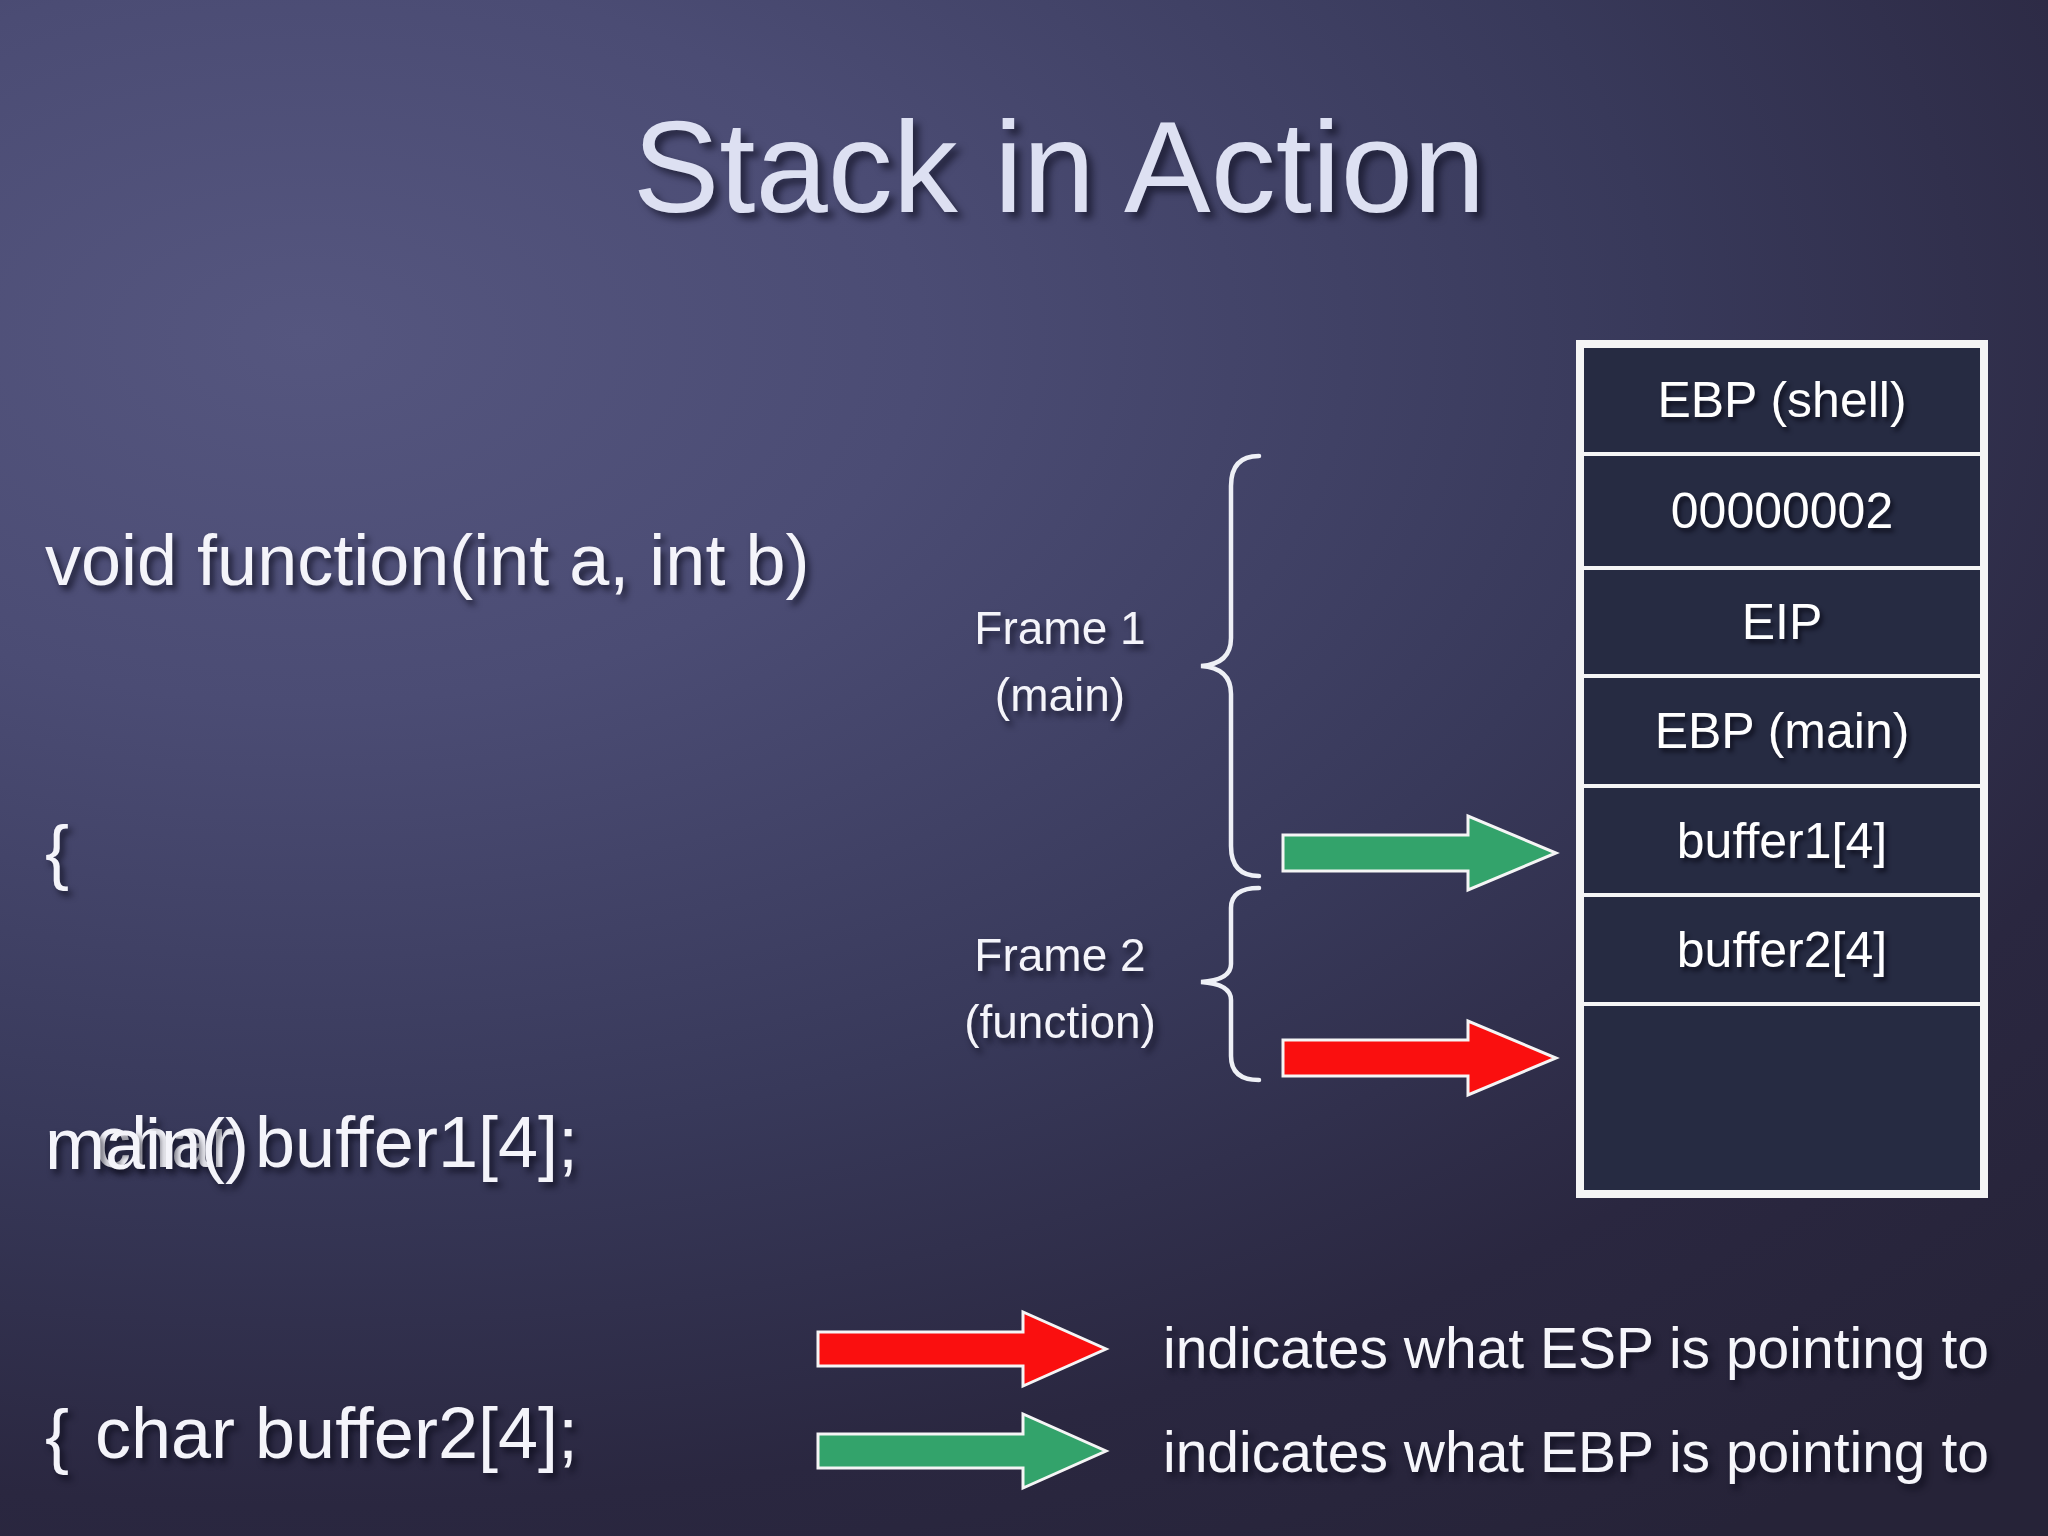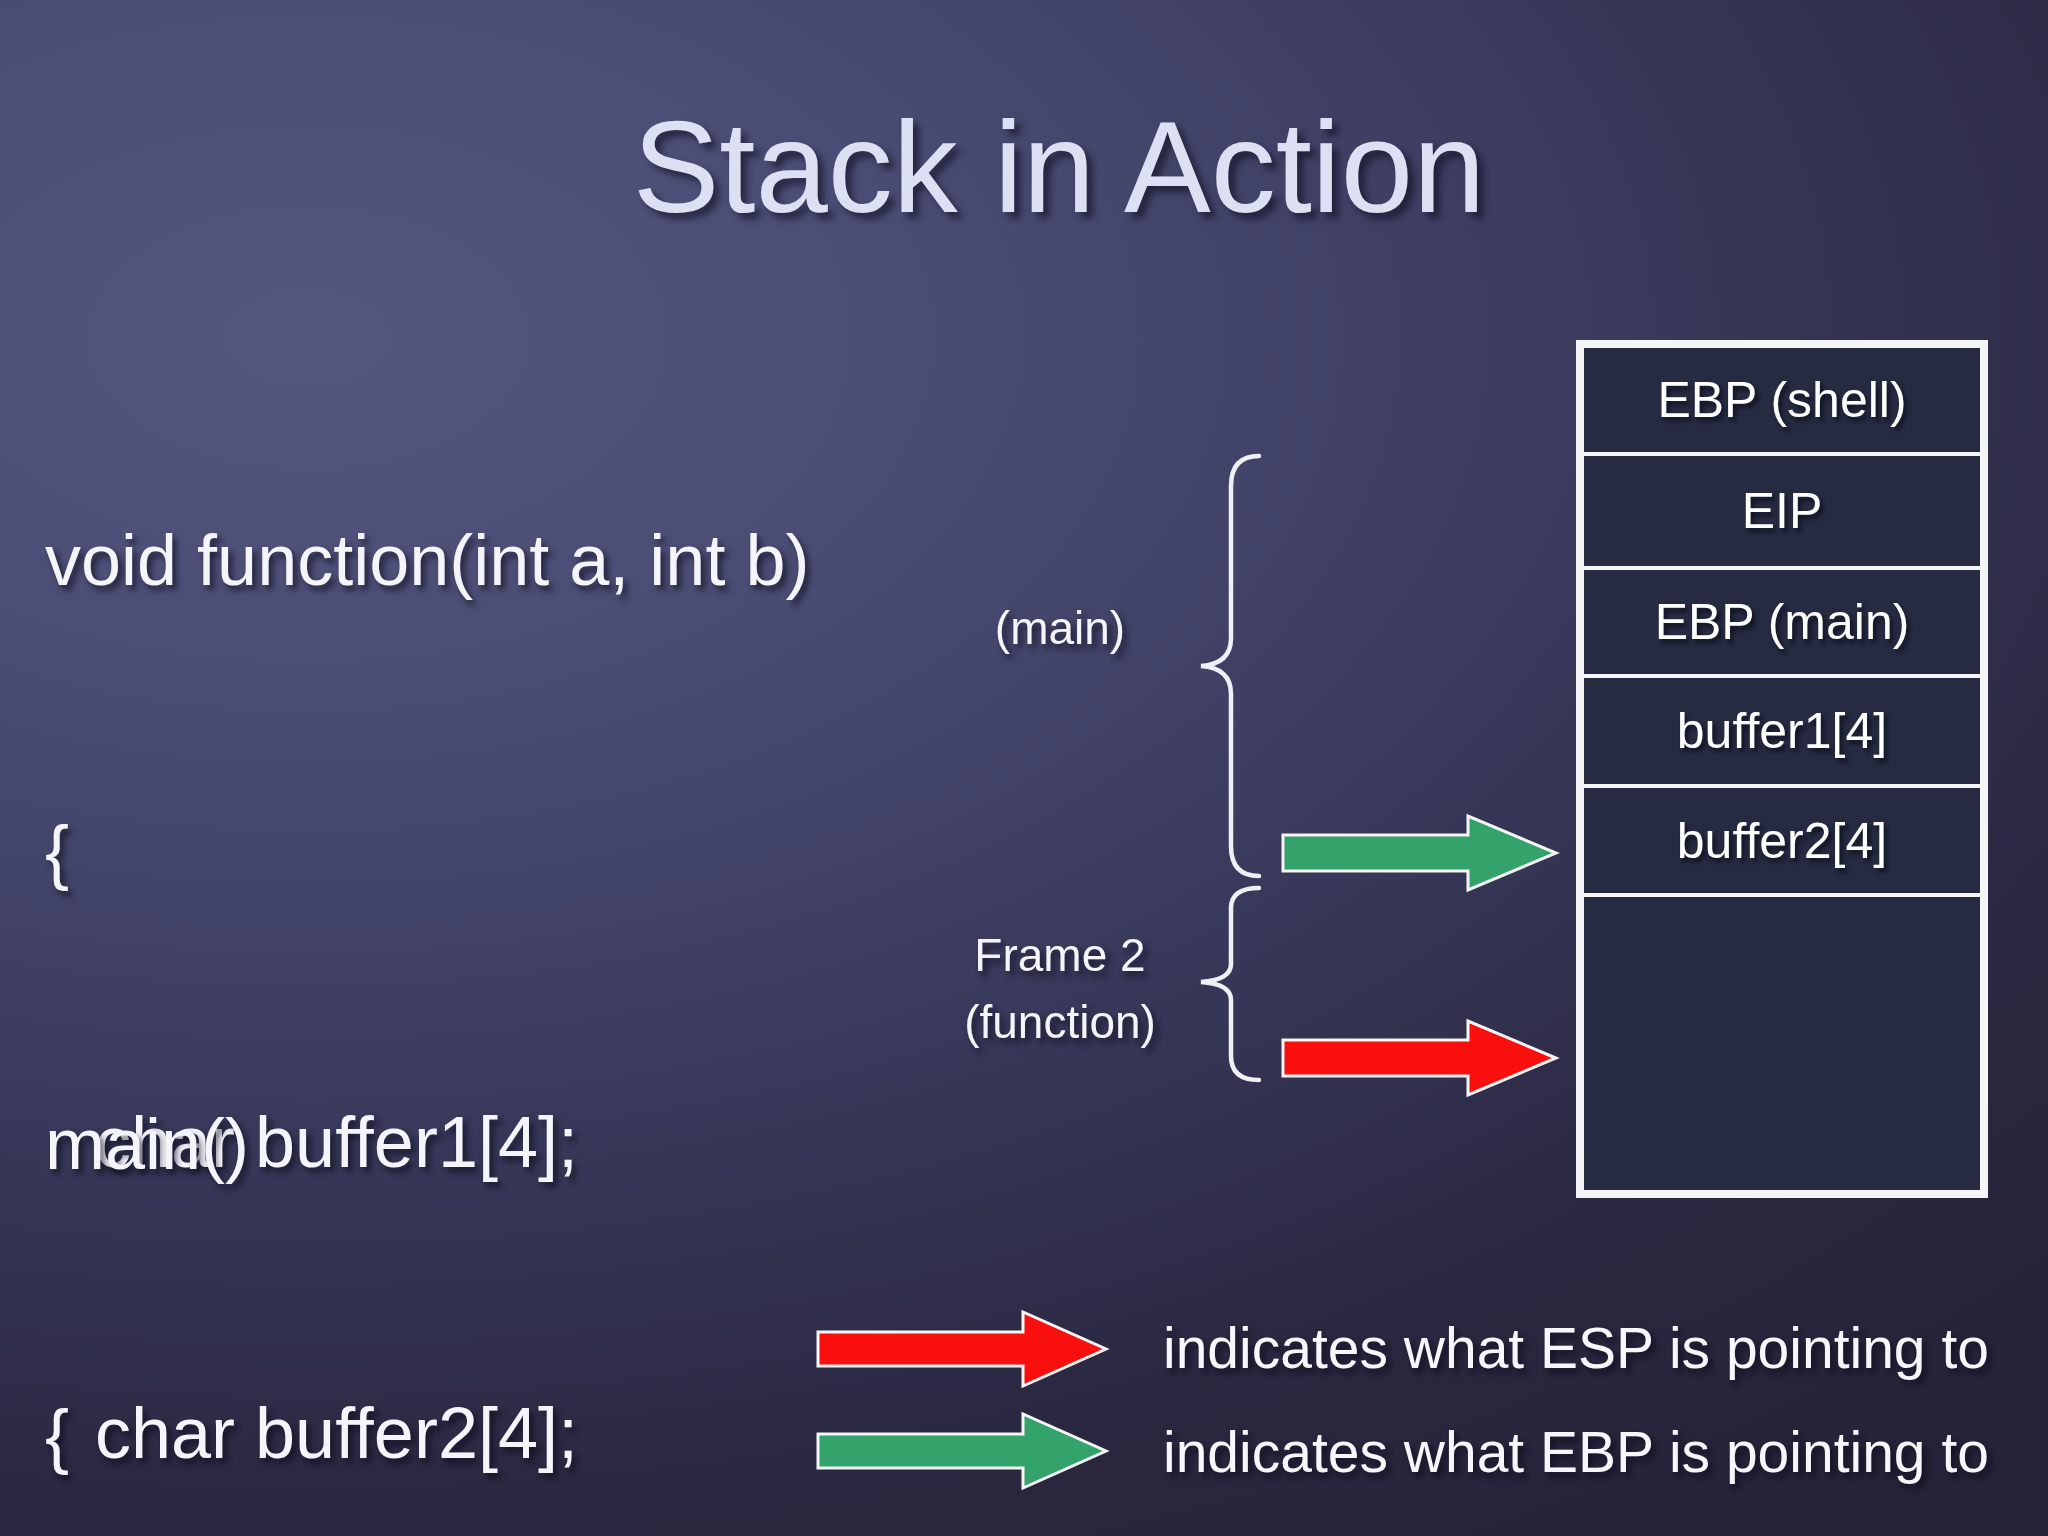--- a/index.html
+++ b/index.html
@@ -74,37 +74,39 @@
   </div>
 
   <div id="code-main" class="code shadowed">
     <div>main()</div>
     <div>{</div>
     
     
   </div>
 
   <div id="frame1-label" class="frame-label shadowed">
+    <div>Frame 1</div>
     <div>(main)</div>
   </div>
   <div id="frame2-label" class="frame-label shadowed">
     <div>Frame 2</div>
     <div>(function)</div>
   </div>
 
   <svg class="brace-svg" style="left:1193px;top:452px;" width="76" height="428" viewBox="0 0 76 428">
     <path d="M 66,4 Q 38,4 38,34 L 38,186 Q 38,212 8,214 Q 38,216 38,242 L 38,394 Q 38,424 66,424" fill="none" stroke="#eef0f6" stroke-width="4.5" stroke-linecap="round"></path>
   </svg>
   <svg class="brace-svg" style="left:1193px;top:884px;" width="76" height="200" viewBox="0 0 76 200">
     <path d="M 66,4 Q 38,4 38,24 L 38,80 Q 38,96 8,98 Q 38,100 38,116 L 38,172 Q 38,196 66,196" fill="none" stroke="#eef0f6" stroke-width="4.5" stroke-linecap="round"></path>
   </svg>
 
   <div id="stack-table">
     <div id="stack-grid">
       <div class="stack-row">EBP (shell)</div>
+      <div class="stack-row">00000002</div>
       <div class="stack-row">EIP</div>
       <div class="stack-row">EBP (main)</div>
       <div class="stack-row">buffer1[4]</div>
       <div class="stack-row">buffer2[4]</div>
       <div class="stack-row"></div>
     </div>
   </div>
 
   <svg id="arrow-overlay">
     <polygon points="1283,835 1468,835 1468,816 1556,853 1468,890 1468,871 1283,871" stroke="#f5f5f5" stroke-width="3" fill="#33a36b"></polygon>

